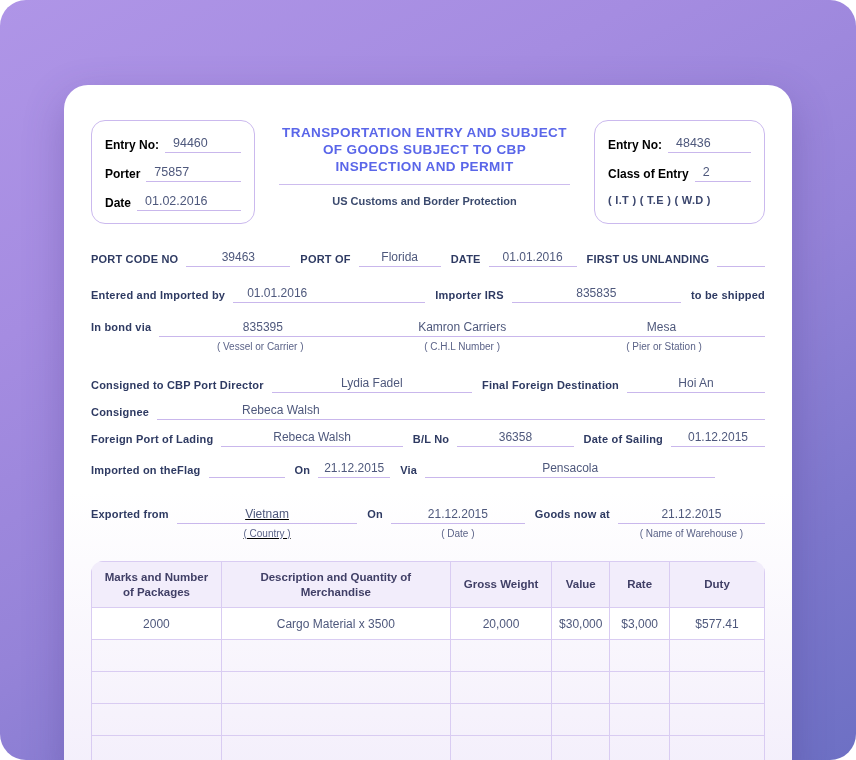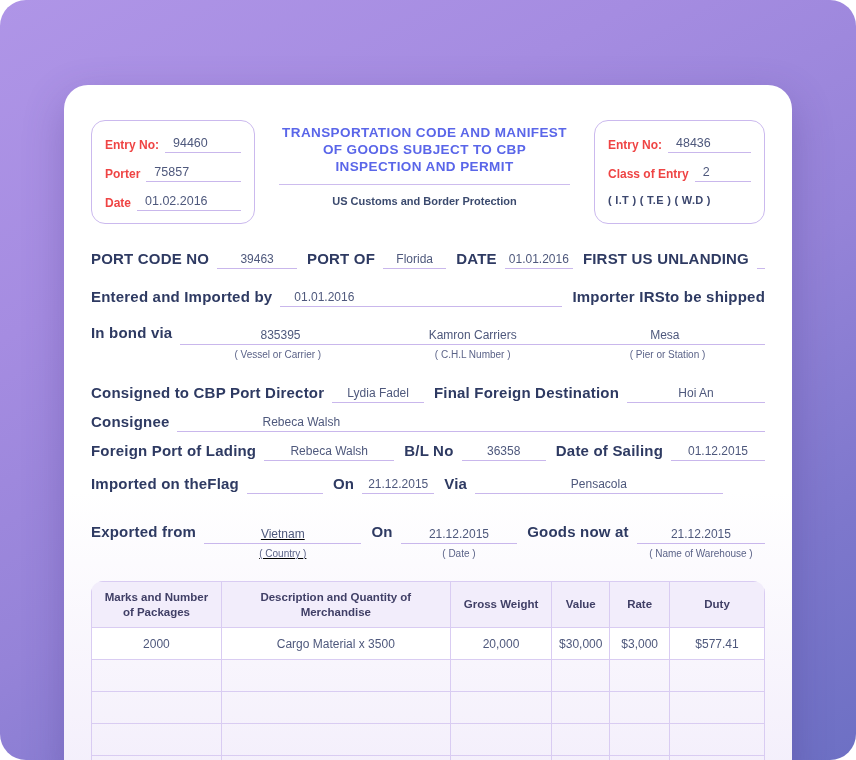--- a/index.html
+++ b/index.html
@@ -15,33 +15,33 @@
     padding:35px 27px 0 27px;
   }
   
   .hdr { display:flex; align-items:stretch; }
   .info-box {
     border:1.5px solid #cbb9ee; border-radius:14px; padding:15px 13px 8px 13px; background:#fff;
   }
   .box-l { width:164px; }
   .box-r { width:171px; }
   .box-row { display:flex; align-items:flex-end; margin-bottom:12px; }
-  .box-label { font-weight:700; font-size:12px; color:#ef4444; white-space:nowrap; margin-right:6px; padding-bottom:1px; }
+  .box-label { font-weight:700; font-size:12px; color:#000000; white-space:nowrap; margin-right:6px; padding-bottom:1px; }
   .box-value {
     flex:1; border-bottom:1.5px solid #c9b7ec; font-size:12.5px; color:#4e587c;
     padding:0 4px 2px 8px; white-space:nowrap; min-height:15px;
   }
   .box-codes { font-weight:600; font-size:11px; color:#3c476e; letter-spacing:.3px; margin-top:2px; }
   .title-wrap { flex:1; padding:4px 14px 0 14px; text-align:center; }
   .form-title { font-weight:700; font-size:13.5px; line-height:1.26; color:#5a66e9; letter-spacing:.4px; }
   .title-divider { border:none; border-top:1.3px solid #cdbcee; margin:9px 10px 10px 10px; }
   .form-subtitle { font-weight:700; font-size:11px; color:#3b4a6e; }
   
   .frow { display:flex; align-items:flex-end; margin-top:19px; }
-  .flabel { font-weight:700; font-size:15px; color:#2e3a62; white-space:nowrap; padding-bottom:2px; letter-spacing:.2px; }
+  .flabel { font-weight:700; font-size:11px; color:#2e3a62; white-space:nowrap; padding-bottom:2px; letter-spacing:.2px; }
   .fval {
     border-bottom:1.5px solid #c9b7ec; text-align:center; font-size:12px; color:#4e587c;
     padding:0 4px 2px 4px; margin:0 10px 0 8px; white-space:nowrap; min-height:15px;
   }
   .fval span::after { content:"\200b"; }
   .fval.last { margin-right:0; }
   .fval.left-text { text-align:left; padding-left:14px; }
   .fgroup { display:flex; flex-direction:column; margin:0 10px 0 8px; }
   .fgroup.last { margin-right:0; }
   .fgroup .fval { margin:0; }
@@ -77,21 +77,21 @@
           <span class="box-value">75857</span>
         </div>
         <div class="box-row" style="margin-bottom:4px;">
           <span class="box-label">Date</span>
           <span class="box-value">01.02.2016</span>
         </div>
       </div>
 
       <div class="title-wrap">
         <div class="form-title">
-          <div>TRANSPORTATION CODE AND MANIFEST</div>
+          <div>TRANSPORTATION ENTRY AND SUBJECT</div>
           <div>OF GOODS SUBJECT TO CBP</div>
           <div>INSPECTION AND PERMIT</div>
         </div>
         <hr class="title-divider">
         <div class="form-subtitle">US Customs and Border Protection</div>
       </div>
 
       <div class="info-box box-r">
         <div class="box-row">
           <span class="box-label">Entry No:</span>
@@ -113,20 +113,21 @@
       <span class="flabel">DATE</span>
       <span class="fval" style="width:88px;"><span>01.01.2016</span></span>
       <span class="flabel">FIRST US UNLANDING</span>
       <span class="fval last" style="flex:1;"><span></span></span>
     </div>
 
     <div class="frow">
       <span class="flabel">Entered and Imported by</span>
       <span class="fval left-text" style="flex:1.35;"><span>01.01.2016</span></span>
       <span class="flabel">Importer IRS</span>
+      <span class="fval" style="flex:1.25;"><span>835835</span></span>
       <span class="flabel">to be shipped</span>
     </div>
 
     <div class="frow" style="margin-top:17px;">
       <span class="flabel mb-sub">In bond via</span>
       <span class="fgroup last" style="flex:1;">
         <span class="fval split3">
           <span>835395</span>
           <span>Kamron Carriers</span>
           <span>Mesa</span>

